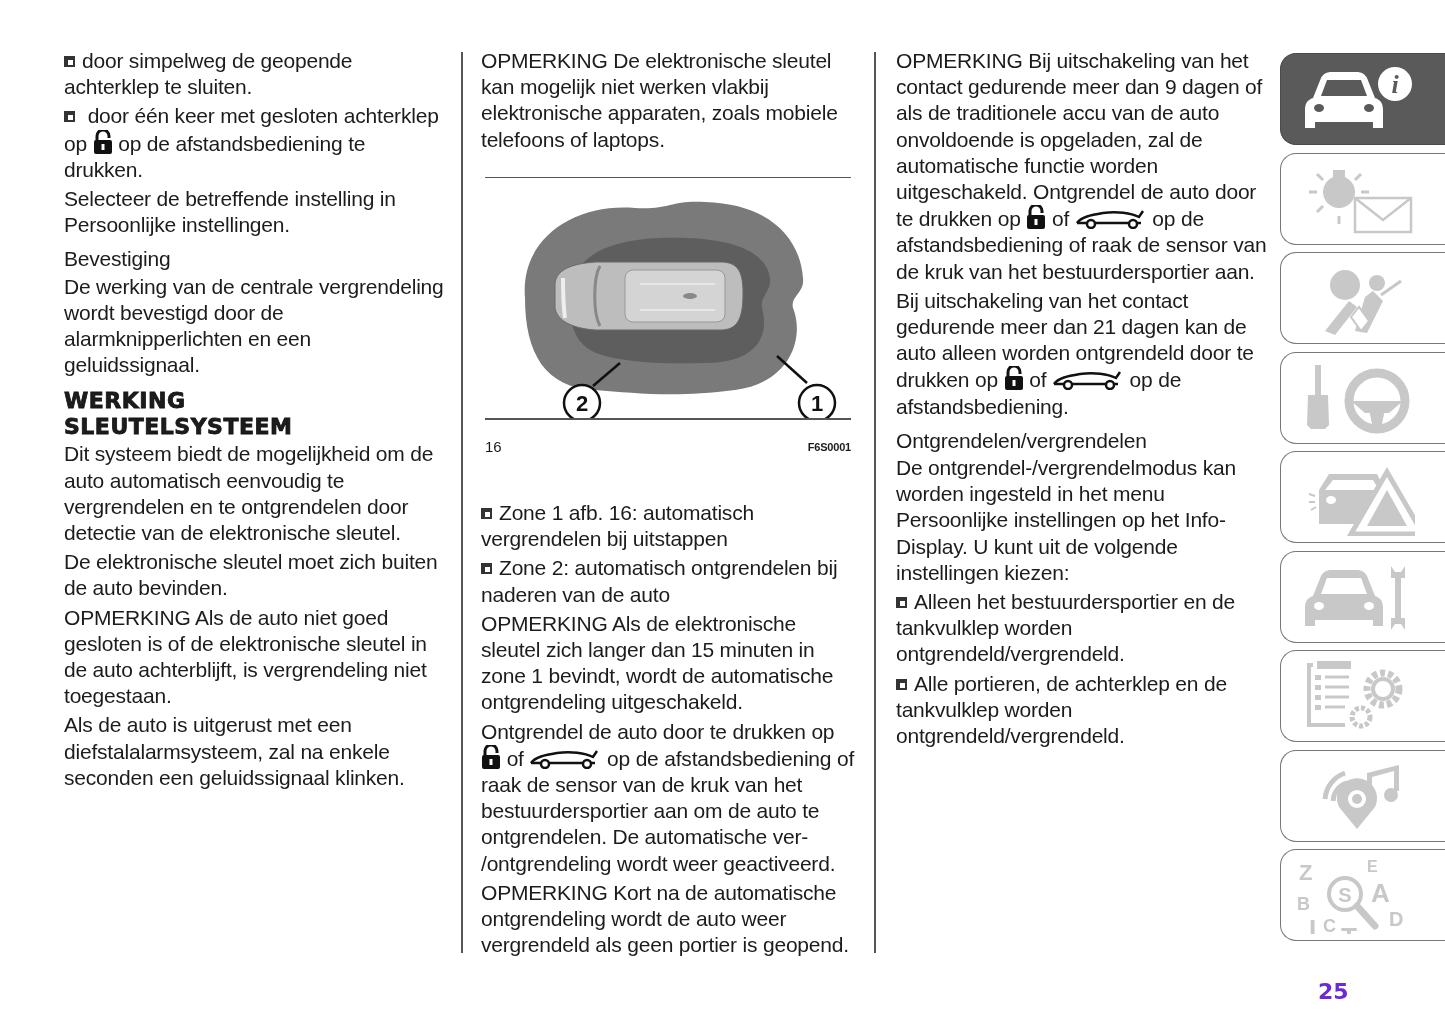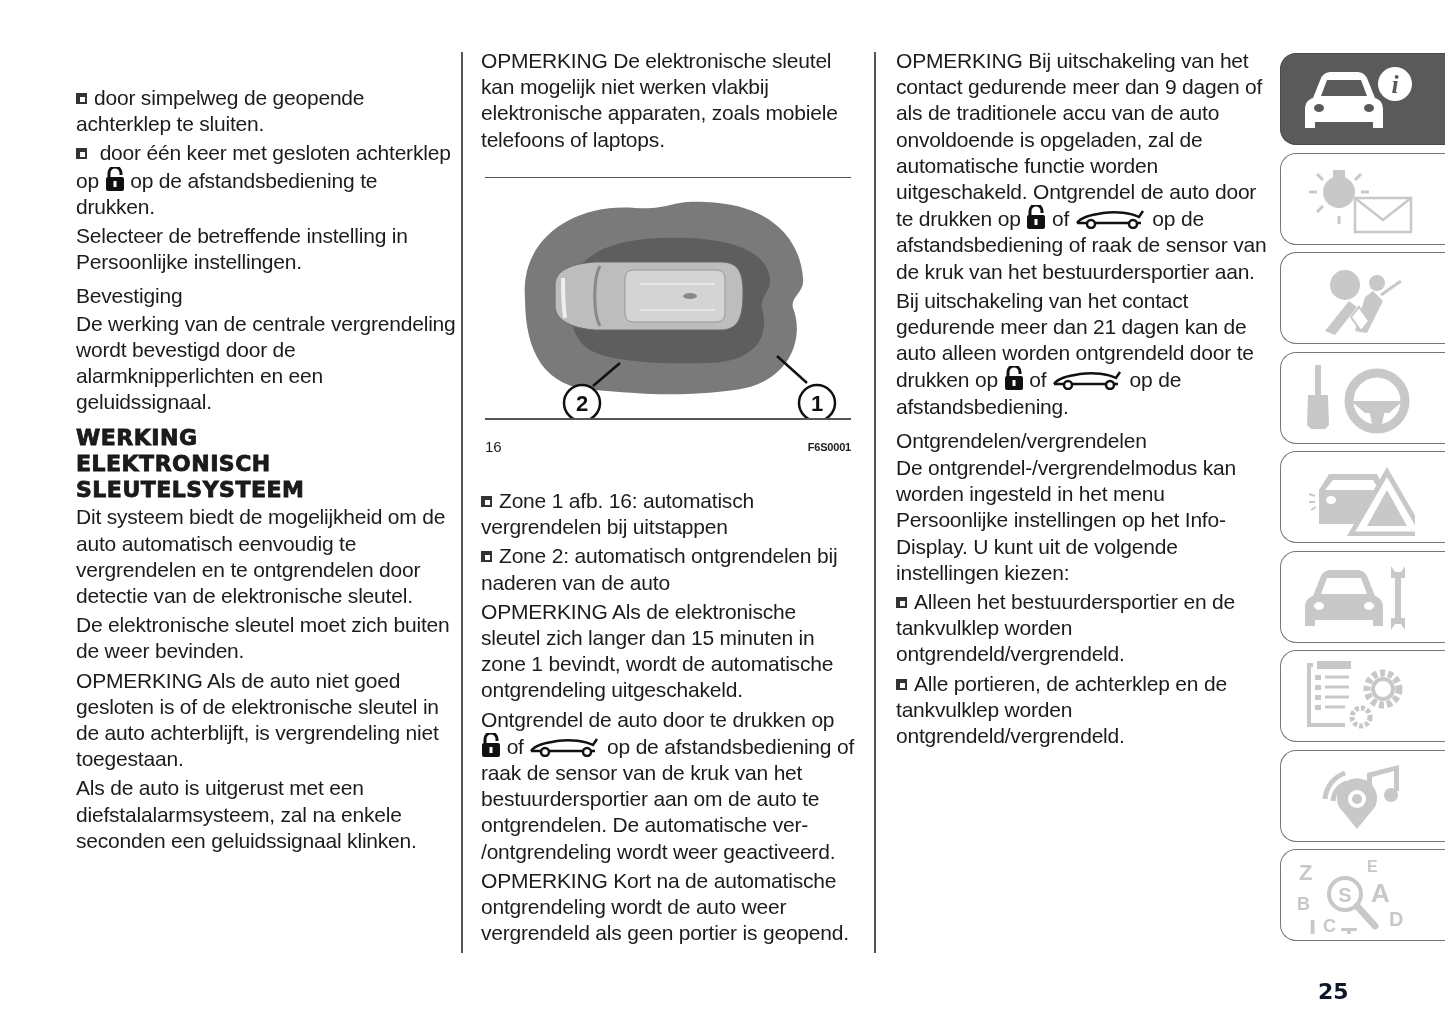--- a/index.html
+++ b/index.html
@@ -1,69 +1,68 @@
 <!DOCTYPE html>
 <html><head>
 <meta charset="utf-8">
 <style>
   html, body { margin: 0; padding: 0; background: #ffffff; }
   body { width: 1445px; height: 1018px; position: relative; overflow: hidden;
          font-family: "Liberation Sans", sans-serif; color: #1c1c1c; }
   .col { position: absolute; top: 48px; font-size: 21px; line-height: 26.2px; letter-spacing: -0.2px; }
-  .col1 { left: 76px; width: 380px; margin-top: 37px; }
+  .col1 { left: 64px; width: 380px; }
   .col2 { left: 481px; width: 375px; }
   .col3 { left: 896px; width: 375px; }
   .divider { position: absolute; top: 52px; width: 1.5px; height: 901px; background: #555; }
   .p { margin: 0 0 3px 0; }
   .bul::before { content: ""; display: inline-block; width: 11px; height: 11px; border: 2px solid #333;
                  border-left-width: 2px; box-sizing: border-box; margin-right: 7px; vertical-align: 1px;
                  box-shadow: inset 2px 2px 0 #333; }
   .subhead { font-weight: normal; margin: 8px 0 1px 0; font-size: 21px; }
   .bighead { font-family: "DejaVu Sans", sans-serif; font-weight: bold; font-size: 22px; line-height: 26px;
              letter-spacing: 0.5px; margin: 10px 0 1px 0; -webkit-text-stroke: 0.8px #111; }
   .lock { display: inline-block; vertical-align: -3px; width: 20px; height: 24px; }
   .carlink { display: inline-block; vertical-align: -3px; width: 72px; height: 20px; }
   .figure { position: relative; width: 366px; margin: 24px 0 0 4px; }
   .figure .hr { height: 1.5px; background: #555; }
   .fig-img { position: relative; height: 240px; }
-  .fig-cap { display: flex; justify-content: space-between; font-size: 13px; margin-top: 14px; margin-bottom: 28px; }
+  .fig-cap { display: flex; justify-content: space-between; font-size: 13px; margin-top: 14px; margin-bottom: 40px; }
   .fig-cap .num { font-size: 15px; }
   .fig-cap .code { font-weight: bold; font-size: 11px; }
   .tabs { position: absolute; left: 1280px; top: 53px; width: 165px; }
   .tab { position: relative; height: 92px; margin-bottom: 7.5px; border: 1.6px solid #777; border-right: none;
          border-radius: 16px 0 0 16px; box-sizing: border-box; background: #fff; }
   .tab.active { background: #5a5a5a; border-color: #4a4a4a; }
   .tab svg { position: absolute; left: 14px; top: 8px; }
   .pagenum { position: absolute; left: 1318px; top: 979px; font-family: "DejaVu Sans", sans-serif;
-             font-weight: bold; font-size: 22px; color: #0f172a; }
+             font-weight: bold; font-size: 22px; color: #6d28d9; }
 </style>
 </head>
 <body>
 
 <div class="col col1">
   <p class="p bul">door simpelweg de geopende achterklep te sluiten.</p>
   <p class="p bul">
     <span>door één keer met gesloten achterklep op</span>
     <svg class="lock" viewBox="0 0 20 24">
       <path d="M4 11 V6 a6 6 0 0 1 12 0 v2" fill="none" stroke="#111" stroke-width="3"></path>
       <rect x="1" y="10" width="18" height="14" rx="2" fill="#111"></rect>
       <rect x="8.5" y="14" width="3" height="6" fill="#fff"></rect>
     </svg>
     <span>op de afstandsbediening te drukken.</span>
   </p>
   <p class="p">Selecteer de betreffende instelling in Persoonlijke instellingen.</p>
   <p class="subhead">Bevestiging</p>
   <p class="p">De werking van de centrale vergrendeling wordt bevestigd door de alarmknipperlichten en een geluidssignaal.</p>
   <div class="bighead">
     <div>WERKING</div>
-    <div>ELEKTRONISCH</div>
     <div>SLEUTELSYSTEEM</div>
   </div>
   <p class="p">Dit systeem biedt de mogelijkheid om de auto automatisch eenvoudig te vergrendelen en te ontgrendelen door detectie van de elektronische sleutel.</p>
-  <p class="p">De elektronische sleutel moet zich buiten de weer bevinden.</p>
+  <p class="p">De elektronische sleutel moet zich buiten de auto bevinden.</p>
   <p class="p">OPMERKING Als de auto niet goed gesloten is of de elektronische sleutel in de auto achterblijft, is vergrendeling niet toegestaan.</p>
   <p class="p">Als de auto is uitgerust met een diefstalalarmsysteem, zal na enkele seconden een geluidssignaal klinken.</p>
 </div>
 
 <div class="divider" style="left:461px"></div>
 
 <div class="col col2">
   <p class="p">OPMERKING De elektronische sleutel kan mogelijk niet werken vlakbij elektronische apparaten, zoals mobiele telefoons of laptops.</p>
   <div class="figure">
     <div class="hr"></div>

